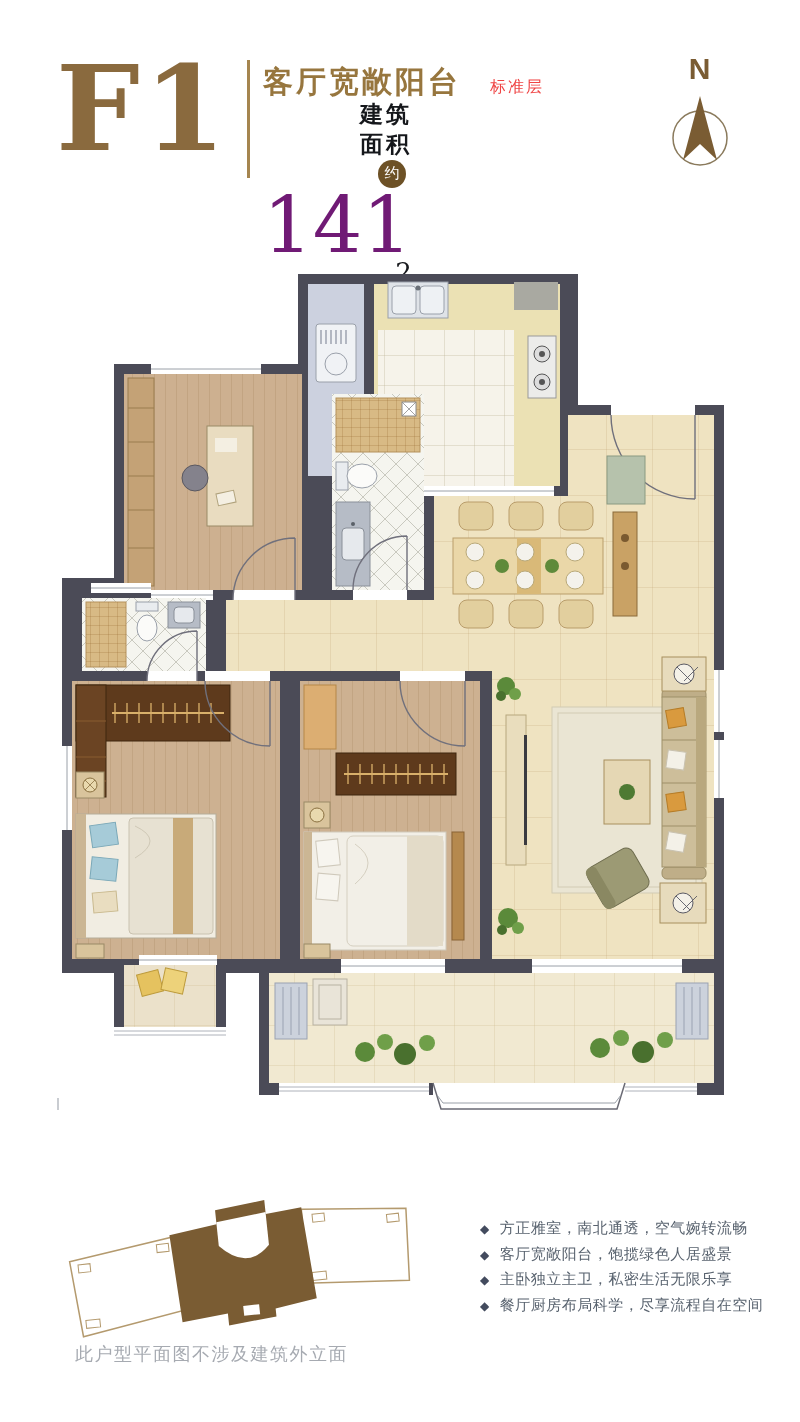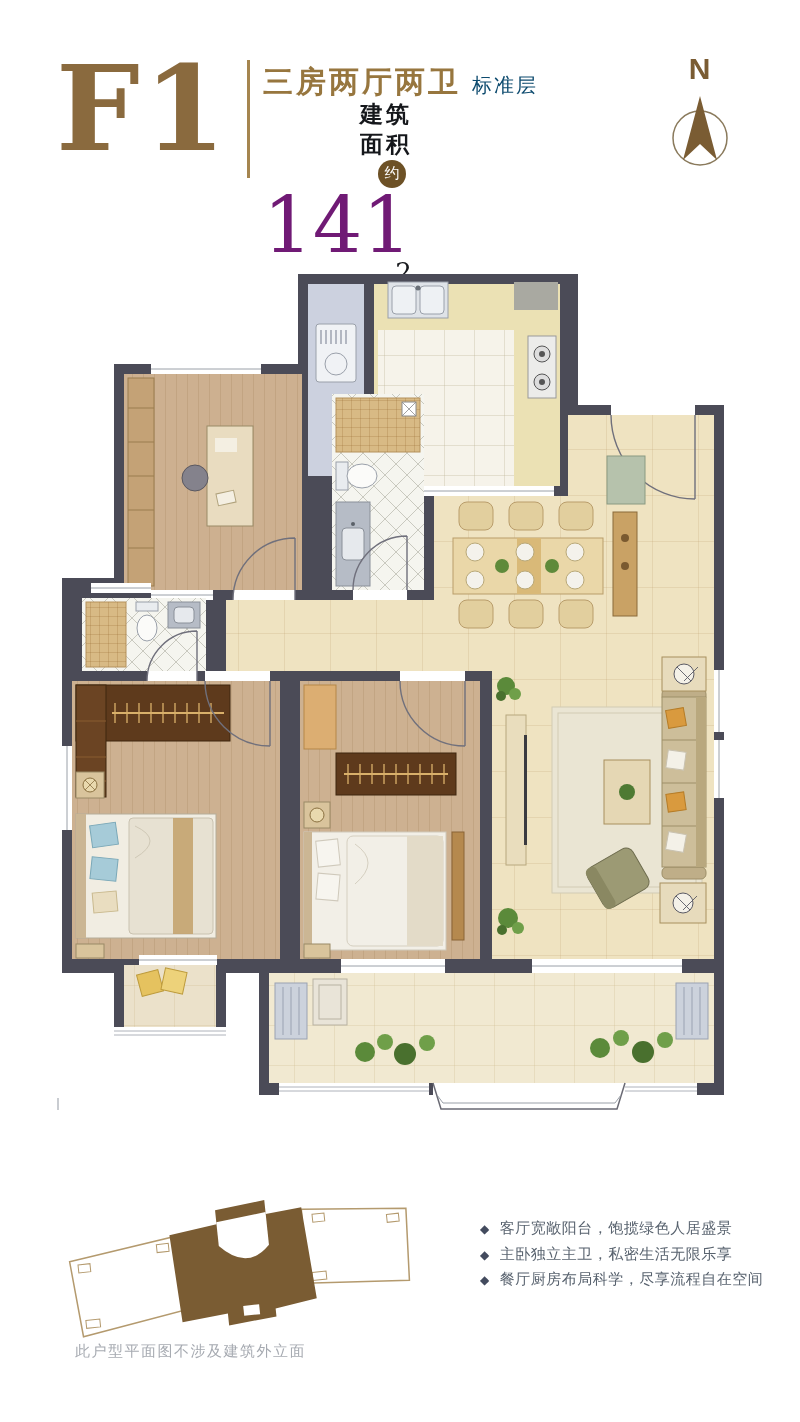--- a/index.html
+++ b/index.html
@@ -4,51 +4,51 @@
 <style>
   html,body{margin:0;padding:0;background:#ffffff;}
   .page{position:relative;width:800px;height:1422px;background:#ffffff;overflow:hidden;
         font-family:"Liberation Sans",sans-serif;}
   
   .unit-code{position:absolute;left:56px;top:46px;font-family:"DejaVu Serif",serif;
              font-size:118px;line-height:1.06;font-weight:700;color:#8a6a3e;letter-spacing:4px;}
   .gold-divider{position:absolute;left:247px;top:60px;width:3px;height:118px;background:#a5854f;}
   .layout-row{position:absolute;left:263px;top:62px;white-space:nowrap;}
   .layout-title{font-size:30px;font-weight:700;color:#97763e;letter-spacing:3px;}
-  .floor-note{font-size:20px;color:#0c4a6e;margin-left:11px;letter-spacing:2px;}
+  .floor-note{font-size:16px;color:#ef4444;margin-left:29px;letter-spacing:2px;}
   .area-row{position:absolute;left:263px;top:100px;display:flex;align-items:flex-end;flex-direction:column;}
   .area-label{font-size:23px;font-weight:700;color:#15171b;line-height:1.3;letter-spacing:3px;}
   .approx-badge{width:28px;height:28px;border-radius:50%;background:#6d5126;color:#ffffff;
                 font-size:15px;display:flex;align-items:center;justify-content:center;
                 margin:0 6px 5px 6px;flex:0 0 auto;}
   .area-value{font-family:"DejaVu Serif",serif;font-size:78px;line-height:0.85;color:#701a75;}
   .area-unit{font-family:"DejaVu Serif",serif;font-size:46px;line-height:1;color:#17191d;margin-left:27px;}
   .area-sup{font-family:"DejaVu Serif",serif;font-size:26px;color:#17191d;vertical-align:18px;}
   
   .compass{position:absolute;left:660px;top:52px;width:80px;text-align:center;}
   .compass-n{font-size:30px;font-weight:700;color:#7a5c33;letter-spacing:1px;}
   
   .plan-wrap{position:absolute;left:55px;top:266px;width:690px;height:852px;}
   
   .siteplan-wrap{position:absolute;left:55px;top:1186px;width:370px;height:160px;}
-  .disclaimer{position:absolute;left:75px;top:1342px;font-size:15px;color:#a6aab1;letter-spacing:1.5px;}
+  .disclaimer{position:absolute;left:75px;top:1342px;font-size:18px;color:#a6aab1;letter-spacing:1.5px;}
   .features{position:absolute;left:480px;top:1216px;list-style:none;margin:0;padding:0;}
   .features li{font-size:15px;color:#59636f;line-height:24.6px;white-space:nowrap;letter-spacing:0.5px;}
   .bullet{color:#434b5e;font-size:12px;margin-right:10px;}
   .stray-mark{position:absolute;left:57px;top:1098px;width:2px;height:12px;background:#c9ccd1;}
 </style>
 </head>
 <body>
 
 <div class="page">
 
   <div class="unit-code">F1</div>
   <div class="gold-divider"></div>
   <div class="layout-row">
-    <span class="layout-title">三房两厅两卫</span><span class="floor-note">标准层</span>
+    <span class="layout-title">客厅宽敞阳台</span><span class="floor-note">标准层</span>
   </div>
   <div class="area-row">
     <div class="area-label">
       <div>建筑</div>
       <div>面积</div>
     </div>
     <div class="approx-badge">约</div>
     <div class="area-value">141</div>
     <div class="area-unit"><span>m</span><span class="area-sup">2</span></div>
   </div>
@@ -383,18 +383,19 @@
         <path d="M262,36 h12 v8 h-12 z M336,44 h12 v8 h-12 z M256,94 h14 v8 h-14 z" fill="#ffffff" stroke="#b49a6e" stroke-width="1"></path>
         <path d="M118,42 L166,36 L166,22 L216,17 L216,31 L252,28 L258,120 L216,126 L216,134 L168,138 L168,126 L122,130 Z" fill="#7a5c33"></path>
         <path d="M166,34 L216,29 L216,62 Q192,86 166,58 Z" fill="#ffffff"></path>
         <path d="M184,120 h16 v10 h-16 z" fill="#ffffff"></path>
       </g>
     </svg>
   </div>
   <div class="disclaimer">此户型平面图不涉及建筑外立面</div>
 
   <ul class="features">
+    <li><span class="bullet">◆</span><span>方正雅室，南北通透，空气婉转流畅</span></li>
     <li><span class="bullet">◆</span><span>客厅宽敞阳台，饱揽绿色人居盛景</span></li>
     <li><span class="bullet">◆</span><span>主卧独立主卫，私密生活无限乐享</span></li>
     <li><span class="bullet">◆</span><span>餐厅厨房布局科学，尽享流程自在空间</span></li>
   </ul>
 
 </div>
 
 </body></html>

